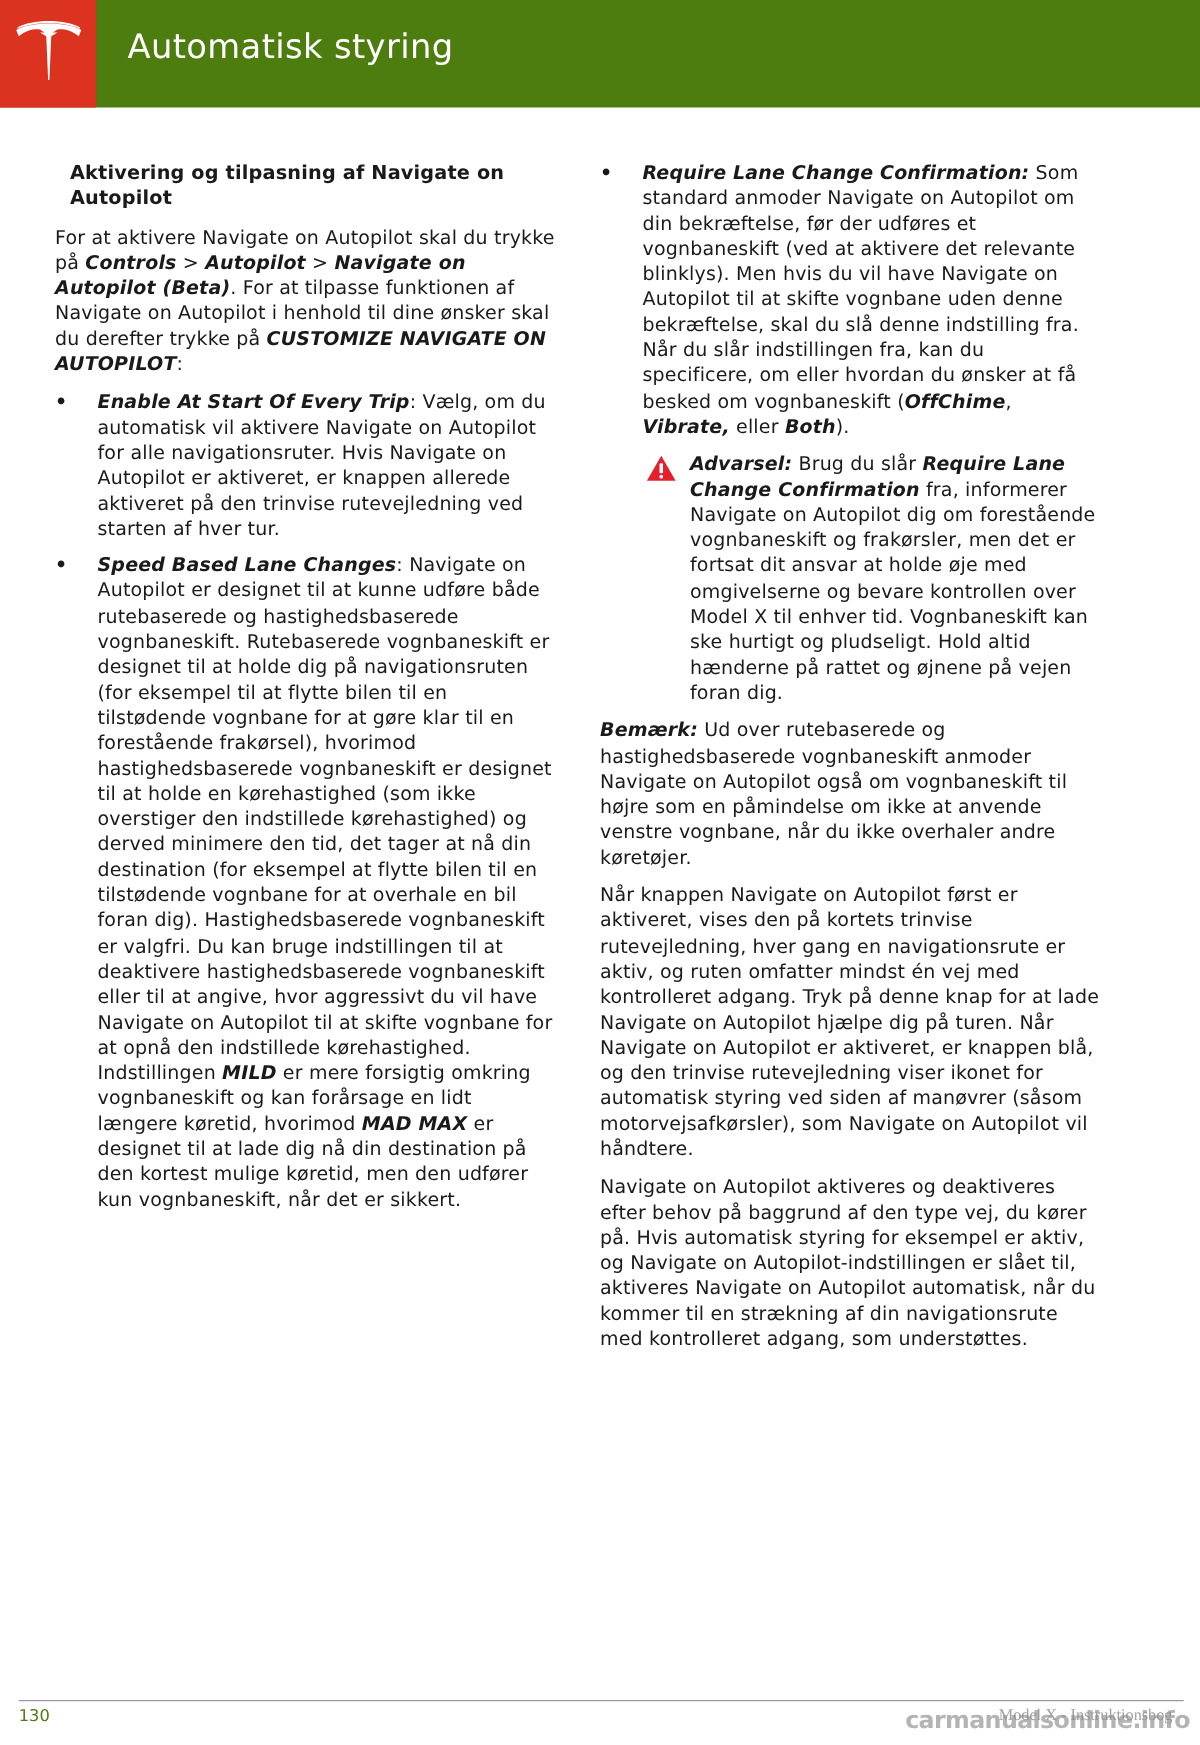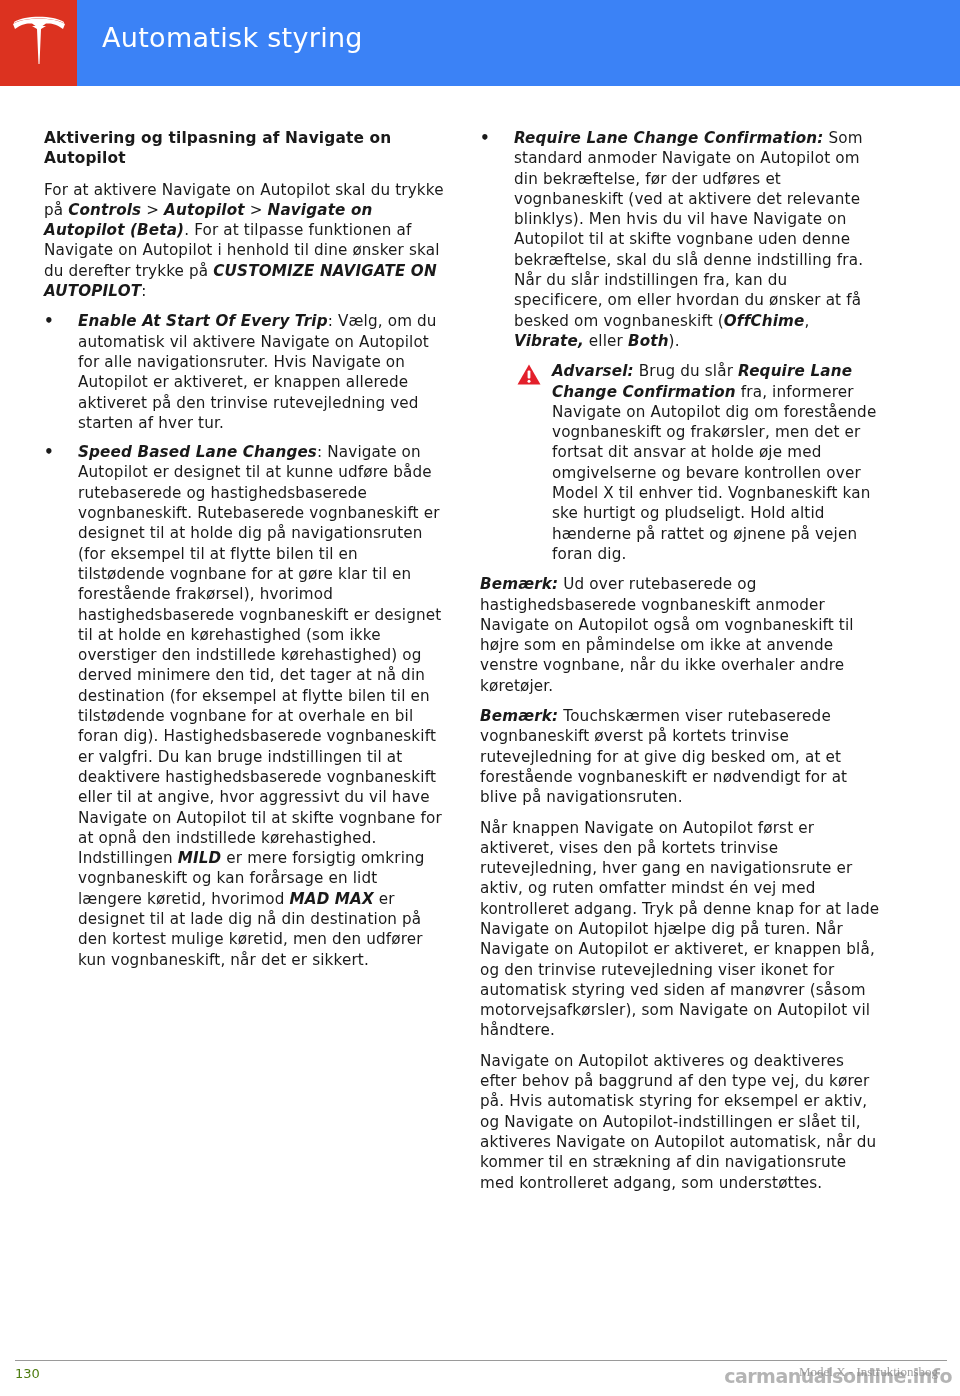--- a/index.html
+++ b/index.html
@@ -12,21 +12,21 @@
       height: 1396px;
       position: relative;
       overflow: hidden;
       font-family: "DejaVu Sans", sans-serif;
       color: #1a1a1a;
     }
     .header {
       position: absolute;
       left: 0; top: 0;
       width: 960px; height: 86px;
-      background: #3b82f6;
+      background: #4d7c0f;
     }
     .logo-box {
       position: absolute;
       left: 0; top: 0;
       width: 77px; height: 86px;
       background: #dc3220;
     }
     .logo-box svg { position: absolute; left: 11px; top: 14px; }
     .header-title {
       position: absolute;
@@ -40,21 +40,21 @@
       position: absolute;
       top: 128px;
       font-size: 15.2px;
       line-height: 20.3px;
       letter-spacing: 0.15px;
     }
     .col-left { left: 44px; width: 400px; }
     .col-right { left: 480px; width: 400px; }
     .col p { margin: 0 0 10px 0; }
     .col h3 {
-      margin: 0 0 11px 0;
+      margin: 0 0 11px 12px;
       font-size: 15.4px;
       font-weight: bold;
       line-height: 20.3px;
     }
     b { font-weight: bold; font-style: italic; }
     .bullet {
       position: relative;
       padding-left: 34px;
       margin: 0 0 9px 0;
     }
@@ -139,21 +139,20 @@
   <div class="warning">
     <svg class="warn-icon" width="24" height="21" viewBox="0 0 24 21">
       <path d="M12 0.5 L23.5 20.5 L0.5 20.5 Z" fill="#e3202b"></path>
       <rect x="10.6" y="6.5" width="2.8" height="8" rx="1" fill="#ffffff"></rect>
       <circle cx="12" cy="17.3" r="1.5" fill="#ffffff"></circle>
     </svg>
     <b>Advarsel:</b><span> Brug du slår </span><b>Require Lane Change Confirmation</b><span> fra, informerer Navigate on Autopilot dig om forestående vognbaneskift og frakørsler, men det er fortsat dit ansvar at holde øje med omgivelserne og bevare kontrollen over Model X til enhver tid. Vognbaneskift kan ske hurtigt og pludseligt. Hold altid hænderne på rattet og øjnene på vejen foran dig.</span>
   </div>
 
   <p><b>Bemærk:</b><span> Ud over rutebaserede og hastighedsbaserede vognbaneskift anmoder Navigate on Autopilot også om vognbaneskift til højre som en påmindelse om ikke at anvende venstre vognbane, når du ikke overhaler andre køretøjer.</span></p>
-  <p><b>Bemærk:</b><span> Touchskærmen viser rutebaserede vognbaneskift øverst på kortets trinvise rutevejledning for at give dig besked om, at et forestående vognbaneskift er nødvendigt for at blive på navigationsruten.</span></p>
 
   <p>Når knappen Navigate on Autopilot først er aktiveret, vises den på kortets trinvise rutevejledning, hver gang en navigationsrute er aktiv, og ruten omfatter mindst én vej med kontrolleret adgang. Tryk på denne knap for at lade Navigate on Autopilot hjælpe dig på turen. Når Navigate on Autopilot er aktiveret, er knappen blå, og den trinvise rutevejledning viser ikonet for automatisk styring ved siden af manøvrer (såsom motorvejsafkørsler), som Navigate on Autopilot vil håndtere.</p>
   <p>Navigate on Autopilot aktiveres og deaktiveres efter behov på baggrund af den type vej, du kører på. Hvis automatisk styring for eksempel er aktiv, og Navigate on Autopilot-indstillingen er slået til, aktiveres Navigate on Autopilot automatisk, når du kommer til en strækning af din navigationsrute med kontrolleret adgang, som understøttes.</p>
 </div>
 
 <div class="footer-line"></div>
 <div class="footer-page">130</div>
 <div class="footer-title">Model X - Instruktionsbog</div>
 <div class="watermark">carmanualsonline.info</div>
 

